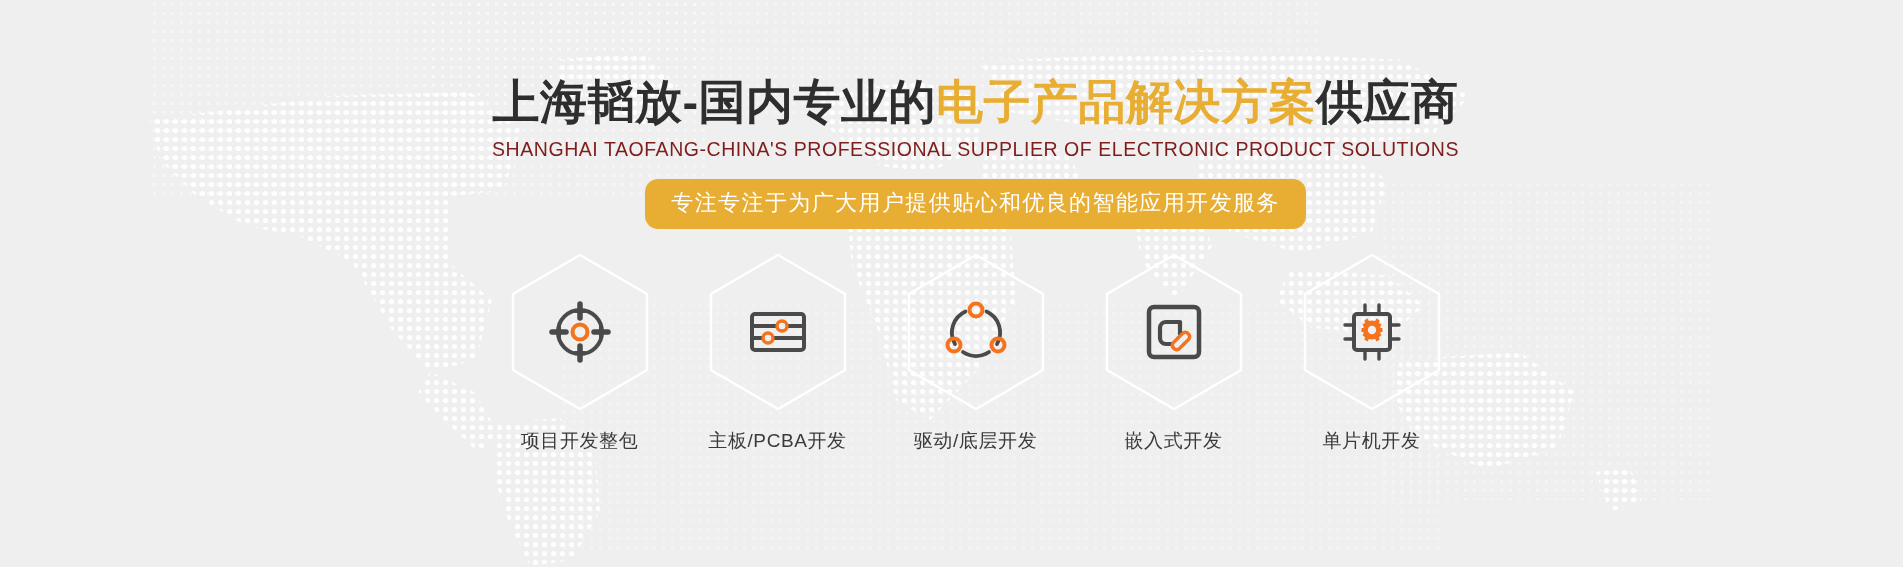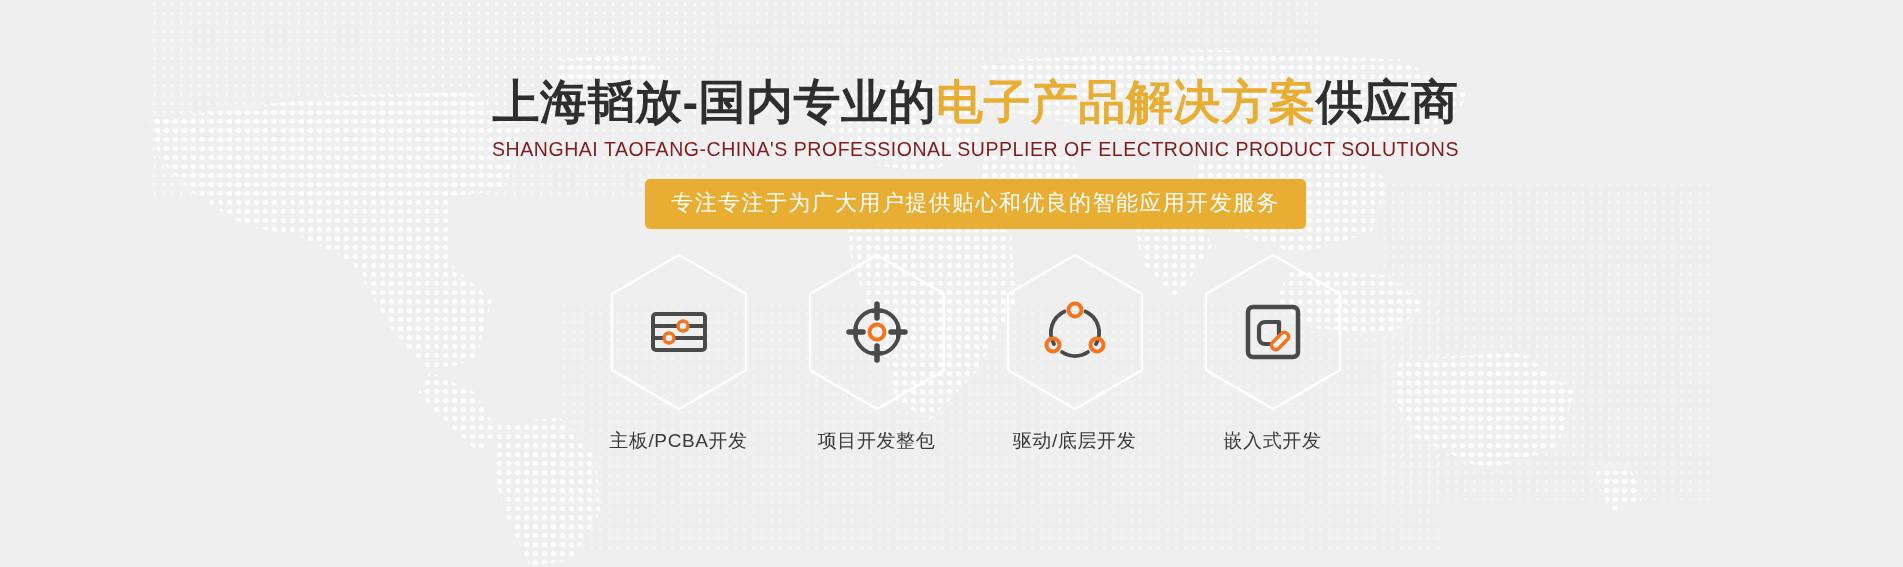--- a/index.html
+++ b/index.html
@@ -86,21 +86,21 @@
 
   
   .badge {
     margin-top: 19px;
     background: #e8ae34;
     color: #ffffff;
     font-size: 22px;
     line-height: 1;
     letter-spacing: 1.4px;
     padding: 13px 26px 15px 26px;
-    border-radius: 5px;
+    border-radius: 13px;
     white-space: nowrap;
     display: inline-block;
   }
 
   
   .services {
     margin-top: 24px;
     display: flex;
     flex-direction: row;
     align-items: flex-start;
@@ -211,50 +211,50 @@
     <div class="badge">专注专注于为广大用户提供贴心和优良的智能应用开发服务</div>
 
     <div class="services">
 
       <div class="service">
         <div class="hex-wrap">
           <svg class="hex-outline" viewBox="0 0 140 158">
             <polygon points="70,2 137,41 137,117 70,156 3,117 3,41" fill="none" stroke="#ffffff" stroke-width="2.4"></polygon>
           </svg>
           <svg class="hex-icon" viewBox="0 0 64 64">
+            <circle cx="32" cy="32" r="22" fill="none" stroke="#4a4a4a" stroke-width="4"></circle>
+            <path d="M32 4 L32 18 M32 46 L32 60 M4 32 L18 32 M46 32 L60 32" stroke="#4a4a4a" stroke-width="5.5" stroke-linecap="round"></path>
+            <path d="M26 13 L32 5 L38 13 Z" fill="#4a4a4a"></path>
+            <path d="M26 51 L32 59 L38 51 Z" fill="#4a4a4a"></path>
+            <path d="M13 26 L5 32 L13 38 Z" fill="#4a4a4a"></path>
+            <path d="M51 26 L59 32 L51 38 Z" fill="#4a4a4a"></path>
+            <circle cx="32" cy="32" r="7.5" fill="none" stroke="#f4731c" stroke-width="4"></circle>
+          </svg>
+        </div>
+        <div class="service-label">项目开发整包</div>
+      </div>
+
+      <div class="service">
+        <div class="hex-wrap">
+          <svg class="hex-outline" viewBox="0 0 140 158">
+            <polygon points="70,2 137,41 137,117 70,156 3,117 3,41" fill="none" stroke="#ffffff" stroke-width="2.4"></polygon>
+          </svg>
+          <svg class="hex-icon" viewBox="0 0 64 64">
             <rect x="6" y="14" width="52" height="36" rx="3" ry="3" fill="none" stroke="#4a4a4a" stroke-width="4"></rect>
             <path d="M6 26 L30 26" stroke="#4a4a4a" stroke-width="4" stroke-linecap="round"></path>
             <path d="M42 26 L58 26" stroke="#4a4a4a" stroke-width="4" stroke-linecap="round"></path>
             <path d="M6 38 L16 38" stroke="#4a4a4a" stroke-width="4" stroke-linecap="round"></path>
             <path d="M28 38 L58 38" stroke="#4a4a4a" stroke-width="4" stroke-linecap="round"></path>
             <circle cx="36" cy="26" r="5" fill="none" stroke="#f4731c" stroke-width="3.4"></circle>
             <circle cx="22" cy="38" r="5" fill="none" stroke="#f4731c" stroke-width="3.4"></circle>
           </svg>
         </div>
         <div class="service-label">主板/PCBA开发</div>
       </div>
 
-      <div class="service">
-        <div class="hex-wrap">
-          <svg class="hex-outline" viewBox="0 0 140 158">
-            <polygon points="70,2 137,41 137,117 70,156 3,117 3,41" fill="none" stroke="#ffffff" stroke-width="2.4"></polygon>
-          </svg>
-          <svg class="hex-icon" viewBox="0 0 64 64">
-            <circle cx="32" cy="32" r="22" fill="none" stroke="#4a4a4a" stroke-width="4"></circle>
-            <path d="M32 4 L32 18 M32 46 L32 60 M4 32 L18 32 M46 32 L60 32" stroke="#4a4a4a" stroke-width="5.5" stroke-linecap="round"></path>
-            <path d="M26 13 L32 5 L38 13 Z" fill="#4a4a4a"></path>
-            <path d="M26 51 L32 59 L38 51 Z" fill="#4a4a4a"></path>
-            <path d="M13 26 L5 32 L13 38 Z" fill="#4a4a4a"></path>
-            <path d="M51 26 L59 32 L51 38 Z" fill="#4a4a4a"></path>
-            <circle cx="32" cy="32" r="7.5" fill="none" stroke="#f4731c" stroke-width="4"></circle>
-          </svg>
-        </div>
-        <div class="service-label">项目开发整包</div>
-      </div>
-
 
       <div class="service">
         <div class="hex-wrap">
           <svg class="hex-outline" viewBox="0 0 140 158">
             <polygon points="70,2 137,41 137,117 70,156 3,117 3,41" fill="none" stroke="#ffffff" stroke-width="2.4"></polygon>
           </svg>
           <svg class="hex-icon" viewBox="0 0 64 64">
             <path d="M21.5 11.5 A23 23 0 0 0 11 44" fill="none" stroke="#4a4a4a" stroke-width="3.8" stroke-linecap="round"></path>
             <path d="M42.5 11.5 A23 23 0 0 1 53 44" fill="none" stroke="#4a4a4a" stroke-width="3.8" stroke-linecap="round"></path>
             <path d="M19 52 A23 23 0 0 0 45 52" fill="none" stroke="#4a4a4a" stroke-width="3.8" stroke-linecap="round"></path>
@@ -275,16 +275,41 @@
             <rect x="7" y="7" width="50" height="50" rx="5" ry="5" fill="none" stroke="#4a4a4a" stroke-width="4.5"></rect>
             <path d="M38 22 L24 22 A6 6 0 0 0 18 28 L18 38 A6 6 0 0 0 24 44 L30 44
                      M38 22 L38 34" fill="none" stroke="#4a4a4a" stroke-width="4.2" stroke-linecap="round" stroke-linejoin="round"></path>
             <path d="M36 38 L31 43 A4.4 4.4 0 0 0 37 49 L42 44" fill="none" stroke="#f4731c" stroke-width="3.4" stroke-linecap="round"></path>
             <path d="M42 44 L47 39 A4.4 4.4 0 0 0 41 33 L36 38" fill="none" stroke="#f4731c" stroke-width="3.4" stroke-linecap="round"></path>
           </svg>
         </div>
         <div class="service-label">嵌入式开发</div>
       </div>
 
+      <div class="service">
+        <div class="hex-wrap">
+          <svg class="hex-outline" viewBox="0 0 140 158">
+            <polygon points="70,2 137,41 137,117 70,156 3,117 3,41" fill="none" stroke="#ffffff" stroke-width="2.4"></polygon>
+          </svg>
+          <svg class="hex-icon" viewBox="0 0 64 64">
+            <rect x="14" y="14" width="36" height="36" rx="3" ry="3" fill="none" stroke="#4a4a4a" stroke-width="4"></rect>
+            <g stroke="#4a4a4a" stroke-width="3.4" stroke-linecap="round">
+              <path d="M25 5 L25 14 M39 5 L39 14"></path>
+              <path d="M25 50 L25 59 M39 50 L39 59"></path>
+              <path d="M5 25 L14 25 M5 39 L14 39"></path>
+              <path d="M50 25 L59 25 M50 39 L59 39"></path>
+            </g>
+            <g fill="#f4731c">
+              <path d="M32 20.5 L35.1 21.1 L36.6 18.6 L39.6 20.3 L39.0 23.1 L41.4 24.6
+                       L40.0 27.4 L42.6 28.3 L42.6 31.7 L40.0 32.6 L41.4 35.4 L39.0 36.9
+                       L39.6 39.7 L36.6 41.4 L35.1 38.9 L32 39.5 L28.9 38.9 L27.4 41.4
+                       L24.4 39.7 L25.0 36.9 L22.6 35.4 L24.0 32.6 L21.4 31.7 L21.4 28.3
+                       L24.0 27.4 L22.6 24.6 L25.0 23.1 L24.4 20.3 L27.4 18.6 L28.9 21.1 Z"></path>
+            </g>
+            <circle cx="32" cy="30" r="4.2" fill="#efefef"></circle>
+          </svg>
+        </div>
+        <div class="service-label">单片机开发</div>
+      </div>
 
     </div>
   </div>
 </div>
 
 </body></html>

